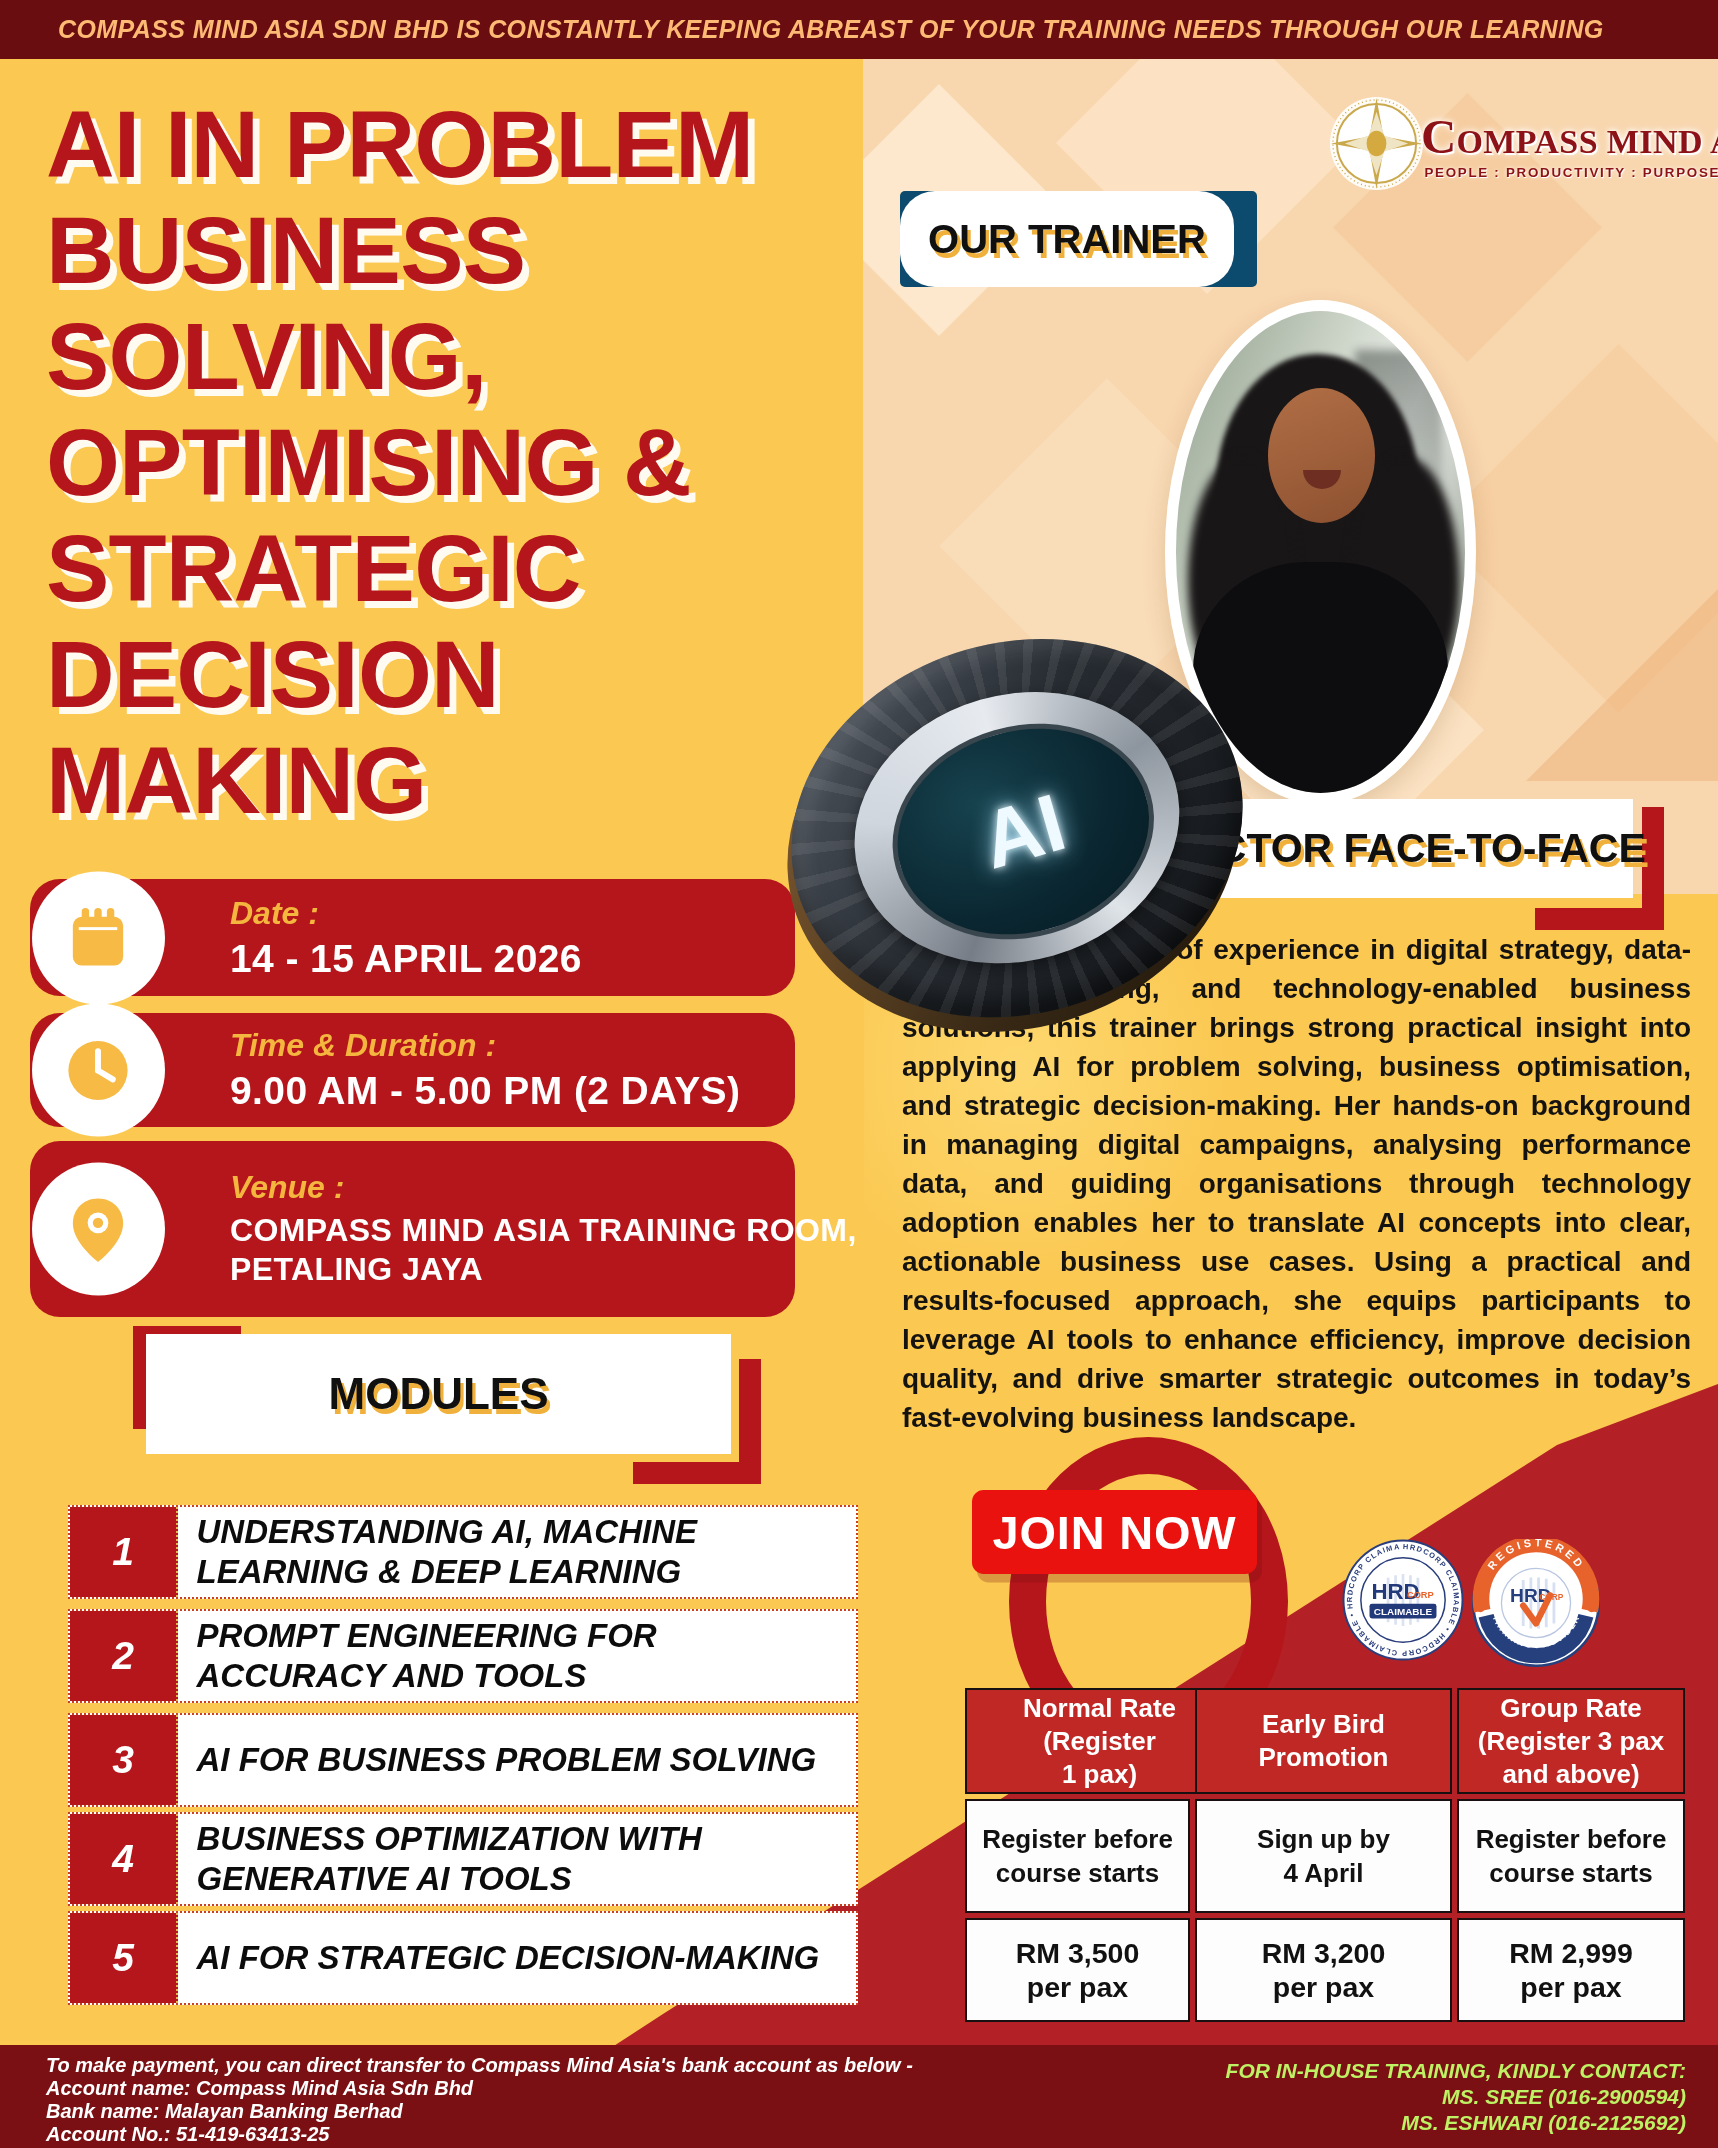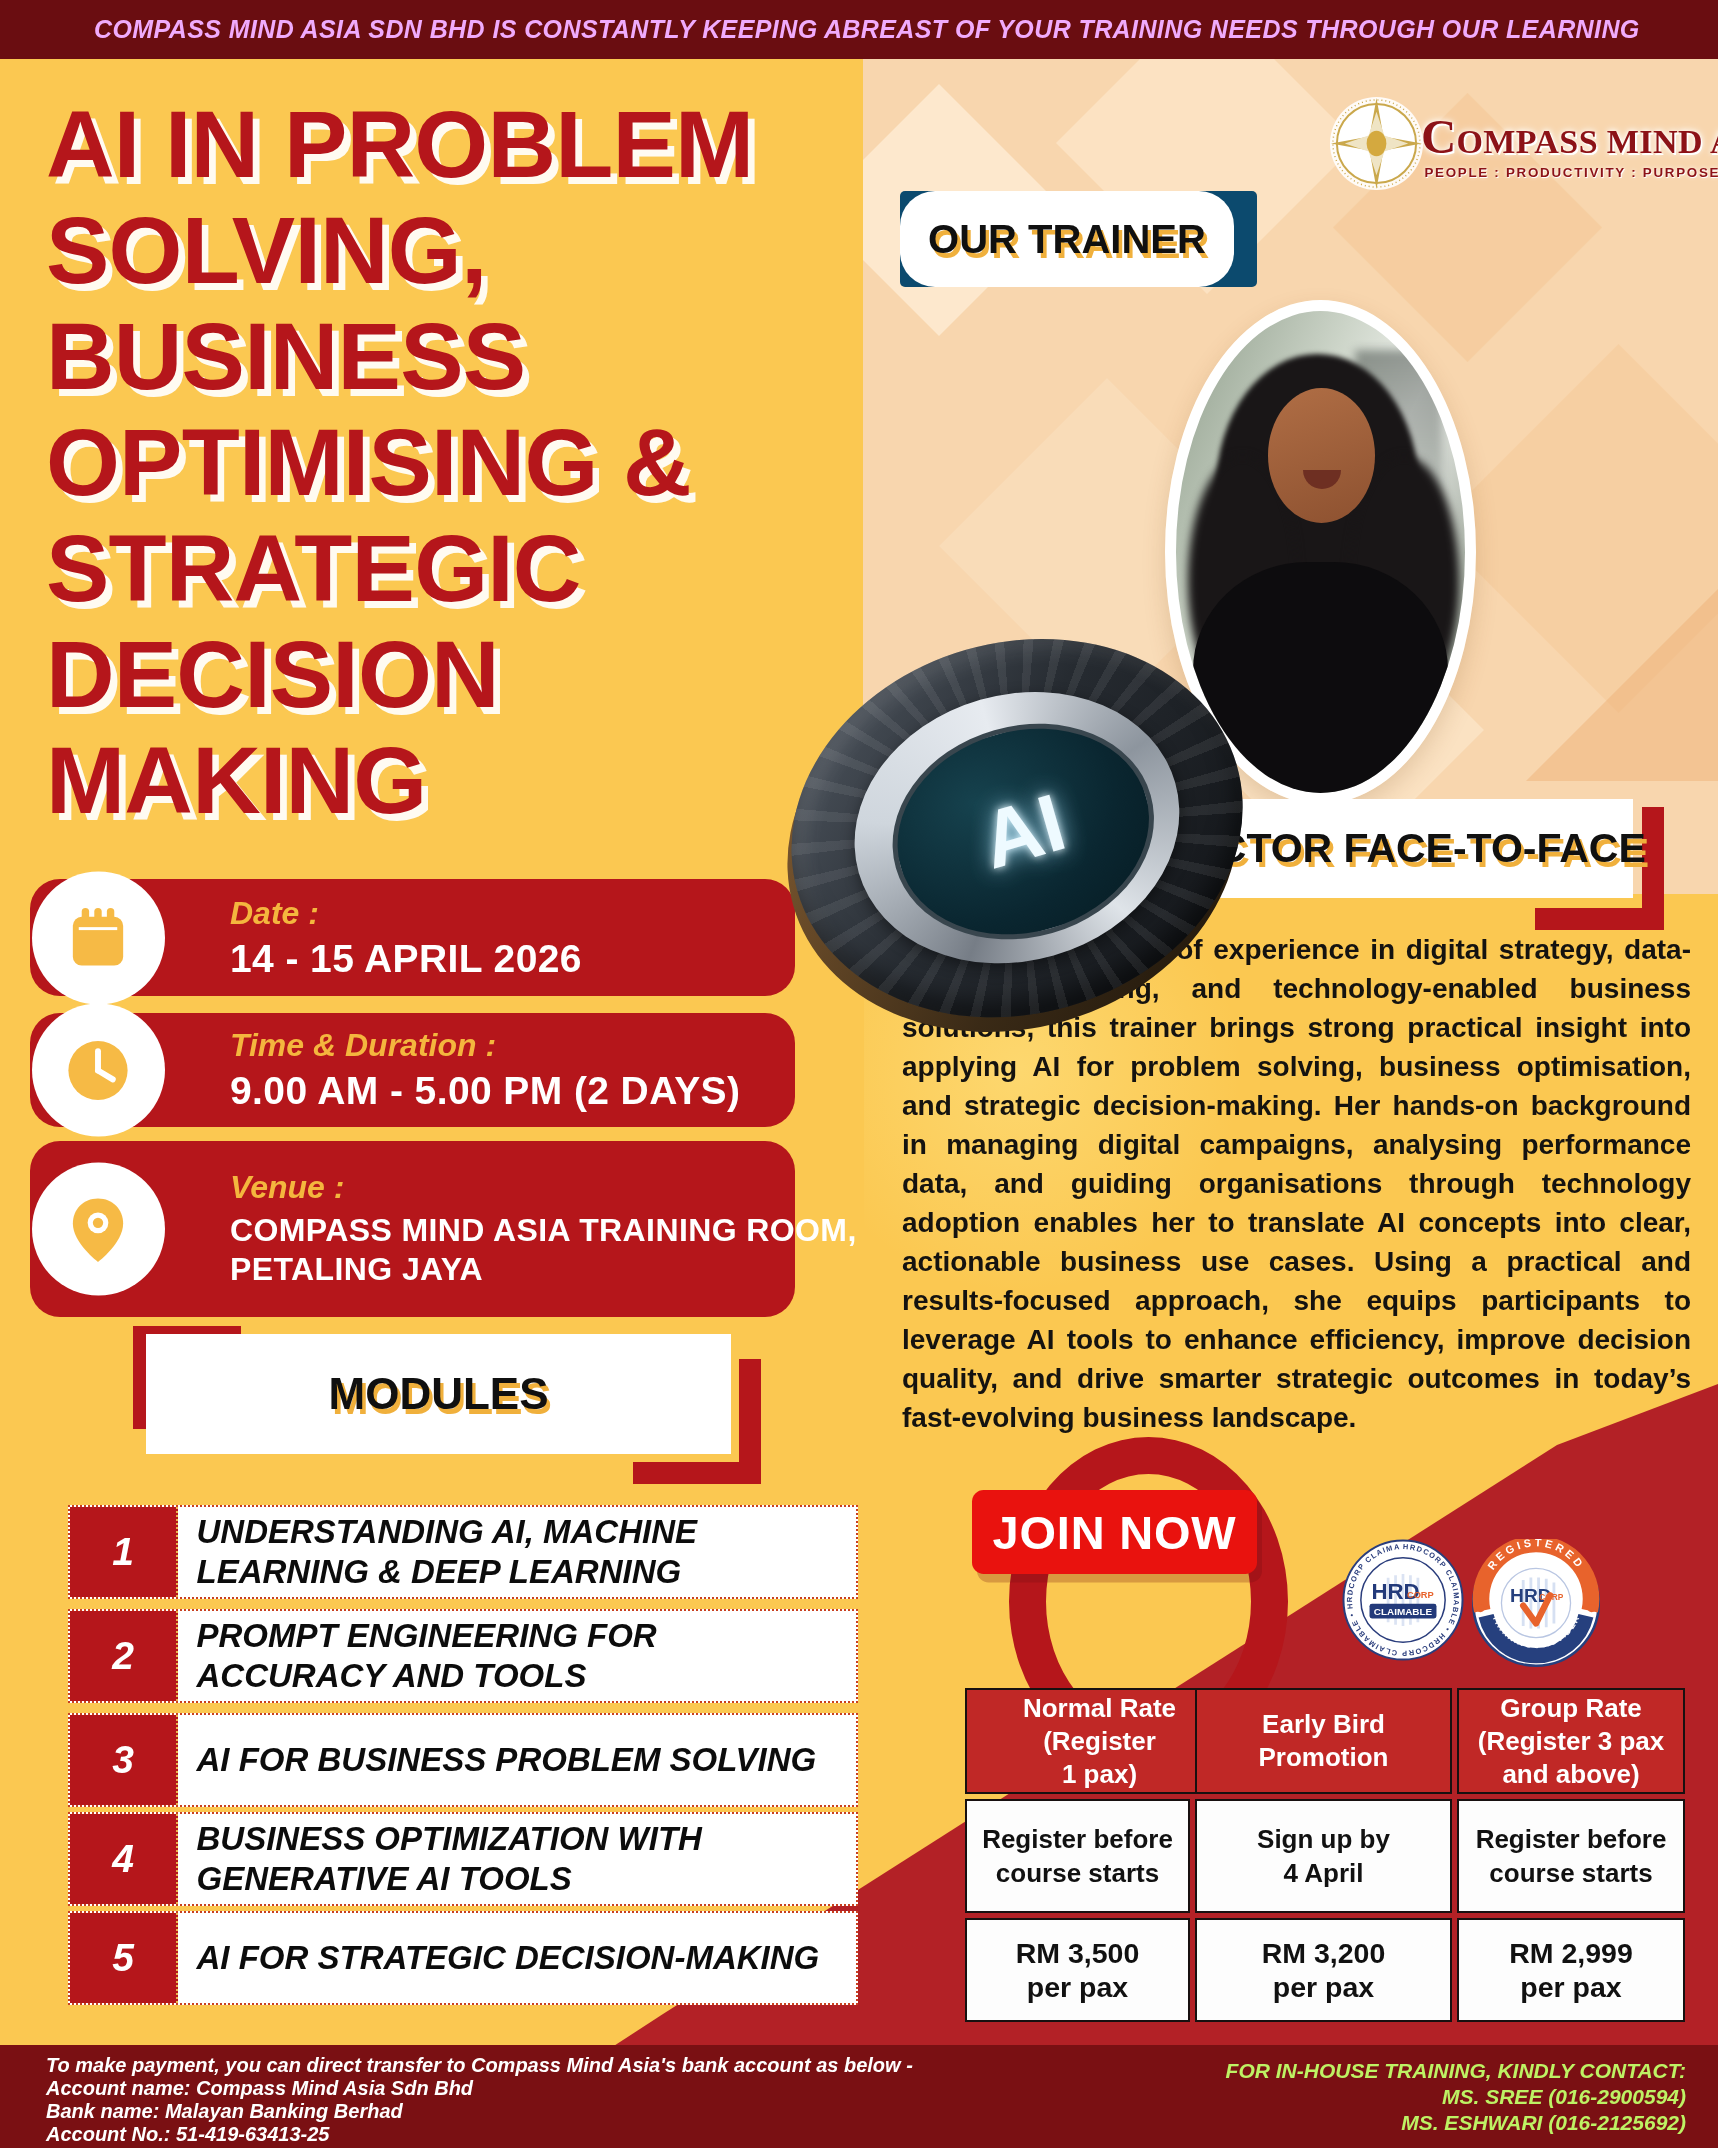--- a/index.html
+++ b/index.html
@@ -2,21 +2,21 @@
 <html style="font-size:13.4px"><head>
 <meta charset="utf-8">
 <style>
   html,body{margin:0;padding:0;background:#fbc851;}
   body{width:1718px;height:2148px;position:relative;overflow:hidden;
        font-family:"Liberation Sans",sans-serif;}
   .abs{position:absolute;}
 
   
   .banner{left:0;top:0;width:1718px;height:59px;background:#6a0d11;z-index:6;}
-  .banner-text{padding-left:94px;line-height:59px;color:#f0abfc;font-size:25px;
+  .banner-text{padding-left:58px;line-height:59px;color:#fdba74;font-size:25px;
     font-weight:800;font-style:italic;letter-spacing:0.4px;white-space:nowrap;}
 
   
   .right-panel{left:863px;top:59px;width:856px;height:835px;background:#f8d6ae;overflow:hidden;}
   .dia{position:absolute;}
   .d1{left:-50px;top:25px;width:252px;height:252px;background:rgba(255,241,221,.65);clip-path:polygon(50% 0,100% 50%,50% 100%,0 50%);}
   .d2{left:193px;top:-67px;width:302px;height:302px;background:rgba(252,229,199,.8);clip-path:polygon(50% 0,100% 50%,50% 100%,0 50%);}
   .d3{left:470px;top:34px;width:269px;height:269px;background:rgba(244,199,149,.55);clip-path:polygon(50% 0,100% 50%,50% 100%,0 50%);}
   .d4{left:76px;top:319px;width:336px;height:336px;background:rgba(250,222,188,.7);clip-path:polygon(50% 0,100% 50%,50% 100%,0 50%);}
   .d5{left:571px;top:285px;width:369px;height:369px;background:rgba(244,199,149,.45);clip-path:polygon(50% 0,100% 50%,50% 100%,0 50%);}
@@ -157,22 +157,22 @@
   <div class="dia d7"></div>
 </div>
 <div class="abs red-diagonal"></div>
 
 <div class="abs banner">
   <div class="banner-text">COMPASS MIND ASIA SDN BHD IS CONSTANTLY KEEPING ABREAST OF YOUR TRAINING NEEDS THROUGH OUR LEARNING</div>
 </div>
 
 <div class="abs title">
   <div class="title-line">AI IN PROBLEM</div>
+  <div class="title-line">BUSINESS</div>
   <div class="title-line">SOLVING,</div>
-  <div class="title-line">BUSINESS</div>
   <div class="title-line">OPTIMISING &amp;</div>
   <div class="title-line">STRATEGIC</div>
   <div class="title-line">DECISION</div>
   <div class="title-line">MAKING</div>
 </div>
 
 <div class="abs logo">
   <svg class="logo-rose" viewBox="0 0 100 100">
     <circle cx="50" cy="50" r="47" fill="rgba(255,255,255,.9)"></circle>
     <circle cx="50" cy="50" r="40" fill="#fff" stroke="#caa84c" stroke-width="2"></circle>

